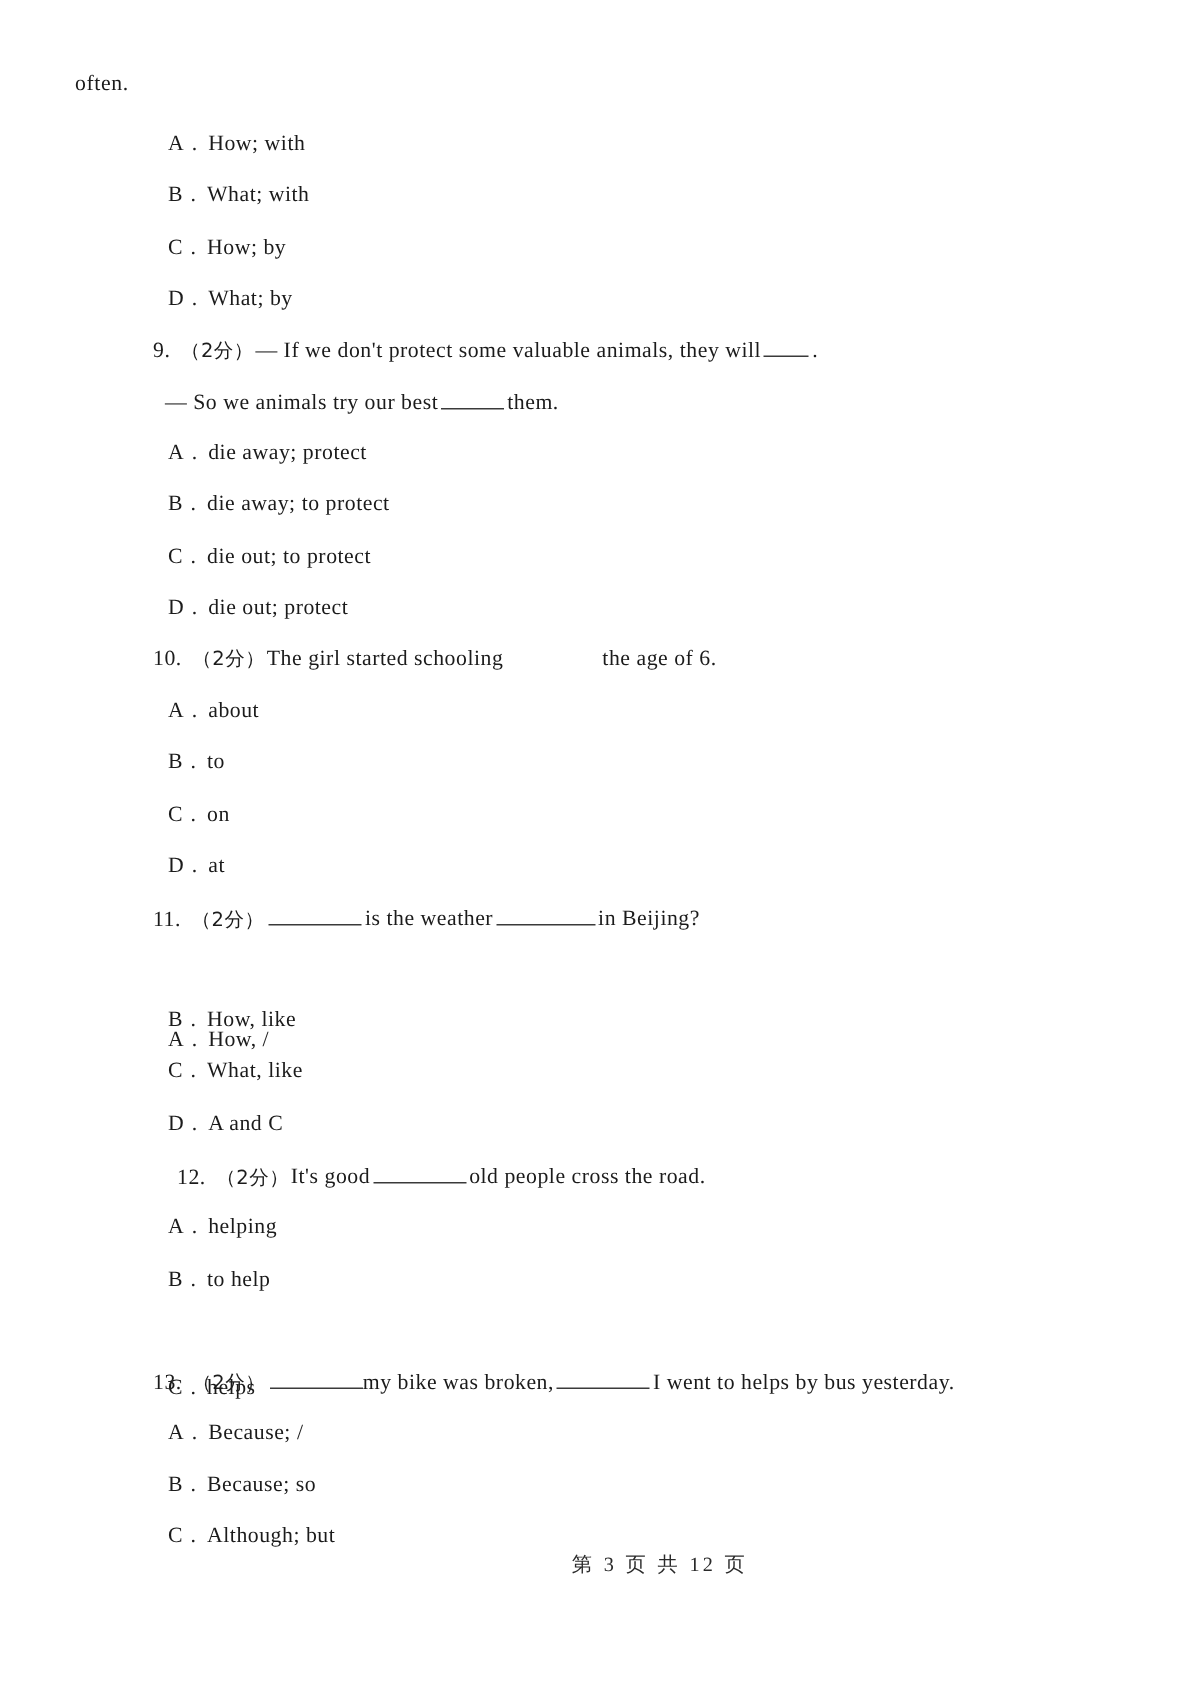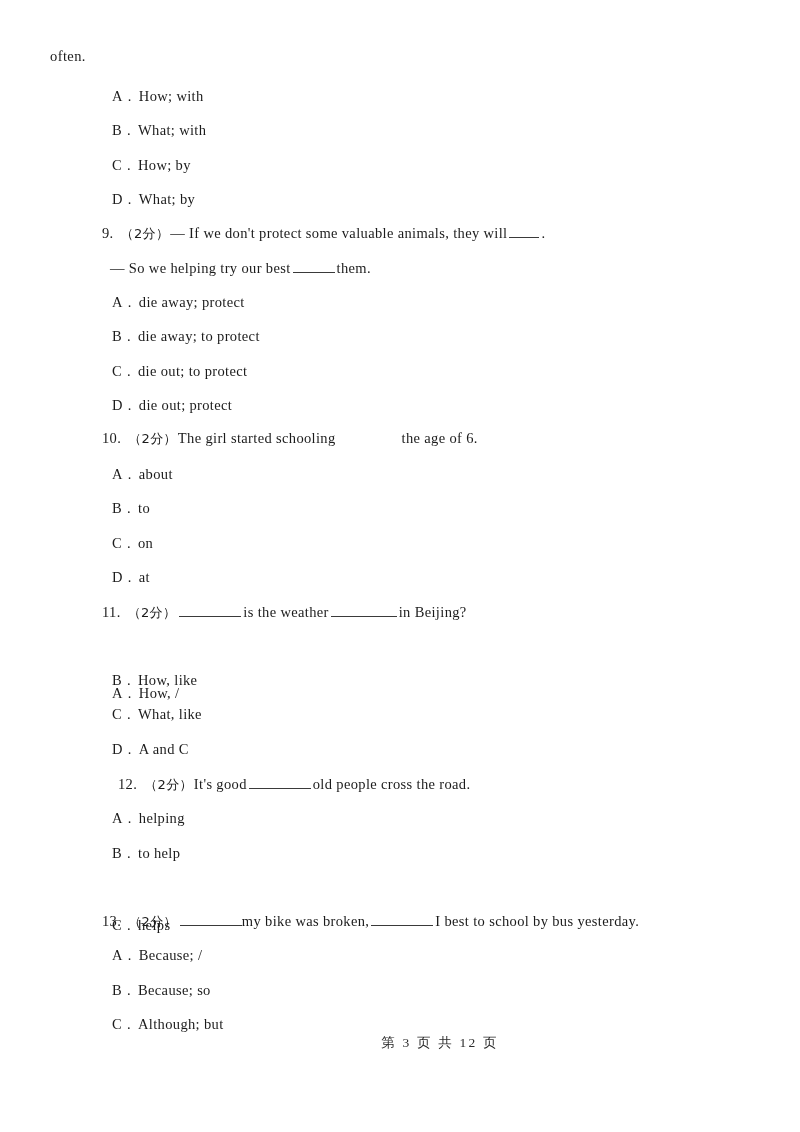--- a/index.html
+++ b/index.html
@@ -127,21 +127,21 @@
       <span class="olet">C</span><span class="odot">.</span><span>How; by</span>
     </div>
     <div class="option" style="top:191px;">
       <span class="olet">D</span><span class="odot">.</span><span>What; by</span>
     </div>
 
     <div class="question" style="top:223px;">
       <span class="qnum">9.</span><span class="qmark cn">（2分）</span><span class="qtext">— If we don't protect some valuable animals, they will</span><span class="blank w-short"></span><span>.</span>
     </div>
     <div class="question-sub" style="top:258px;">
-      <span>— So we helping try our best</span><span class="blank w-mid"></span><span>them.</span>
+      <span>— So we animals try our best</span><span class="blank w-mid"></span><span>them.</span>
     </div>
     <div class="option" style="top:294px;">
       <span class="olet">A</span><span class="odot">.</span><span>die away; protect</span>
     </div>
     <div class="option" style="top:328px;">
       <span class="olet">B</span><span class="odot">.</span><span>die away; to protect</span>
     </div>
     <div class="option" style="top:363px;">
       <span class="olet">C</span><span class="odot">.</span><span>die out; to protect</span>
     </div>
@@ -188,21 +188,21 @@
       <span class="olet">A</span><span class="odot">.</span><span>helping</span>
     </div>
     <div class="option" style="top:845px;">
       <span class="olet">B</span><span class="odot">.</span><span>to help</span>
     </div>
     <div class="option" style="top:917px;">
       <span class="olet">C</span><span class="odot">.</span><span>helps</span>
     </div>
 
     <div class="question" style="top:911px;">
-      <span class="qnum">13.</span><span class="qmark cn">（2分）</span><span class="blank w-long" style="margin-right:0;"></span><span class="qtext">my bike was broken,</span><span class="blank w-long"></span><span>I best to school by bus yesterday.</span>
+      <span class="qnum">13.</span><span class="qmark cn">（2分）</span><span class="blank w-long" style="margin-right:0;"></span><span class="qtext">my bike was broken,</span><span class="blank w-long"></span><span>I went to helps by bus yesterday.</span>
     </div>
     <div class="option" style="top:947px;">
       <span class="olet">A</span><span class="odot">.</span><span>Because; /</span>
     </div>
     <div class="option" style="top:982px;">
       <span class="olet">B</span><span class="odot">.</span><span>Because; so</span>
     </div>
     <div class="option" style="top:1016px;">
       <span class="olet">C</span><span class="odot">.</span><span>Although; but</span>
     </div>

